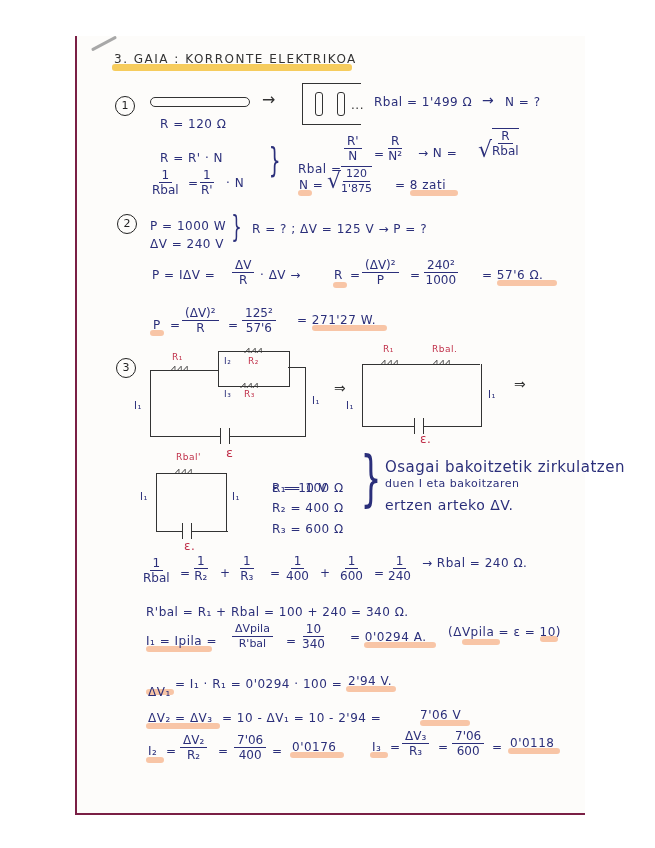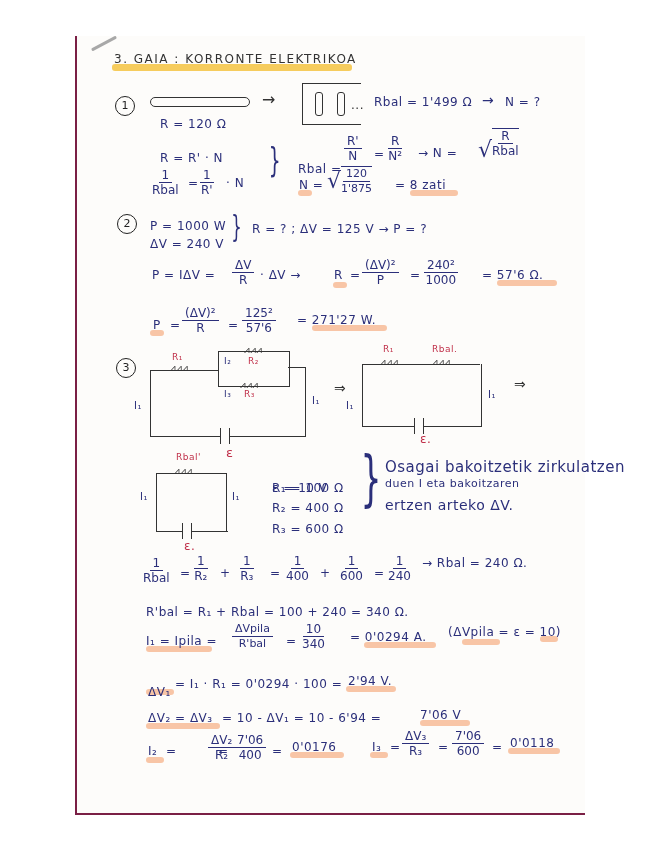--- a/index.html
+++ b/index.html
@@ -241,28 +241,28 @@
 <div class="t ink" style="left:448px;top:625px;">(ΔVpila = ε = 10)</div>
 
 <div class="hl" style="left:146px;top:689px;width:28px;"></div>
 <div class="t ink" style="left:148px;top:685px;text-align:right;">ΔV₁</div>
 <div class="t ink" style="left:175px;top:677px;">= I₁ · R₁ = 0'0294 · 100 =</div>
 <div class="hl" style="left:346px;top:686px;width:50px;"></div>
 <div class="t ink" style="left:348px;top:674px;">2'94 V.</div>
 
 <div class="hl" style="left:146px;top:723px;width:74px;"></div>
 <div class="t ink" style="left:148px;top:711px;">ΔV₂ = ΔV₃</div>
-<div class="t ink" style="left:222px;top:711px;">= 10 - ΔV₁ = 10 - 6'94 =</div>
+<div class="t ink" style="left:222px;top:711px;">= 10 - ΔV₁ = 10 - 2'94 =</div>
 <div class="hl" style="left:420px;top:720px;width:50px;"></div>
 <div class="t ink" style="left:420px;top:708px;">7'06 V</div>
 
 <div class="hl" style="left:146px;top:757px;width:18px;"></div>
 <div class="t ink" style="left:148px;top:744px;">I₂</div>
 <div class="t ink" style="left:166px;top:744px;">=</div>
-<div class="frac ink" style="left:180px;top:733px;margin-left:28px;">
+<div class="frac ink" style="left:180px;top:733px;">
     <span class="num">ΔV₂</span>
     <span class="den">R₂</span>
   </div>
 <div class="t ink" style="left:218px;top:744px;">=</div>
 <div class="frac ink" style="left:234px;top:733px;">
     <span class="num">7'06</span>
     <span class="den">400</span>
   </div>
 <div class="t ink" style="left:272px;top:744px;">=</div>
 <div class="hl" style="left:290px;top:752px;width:54px;"></div>

